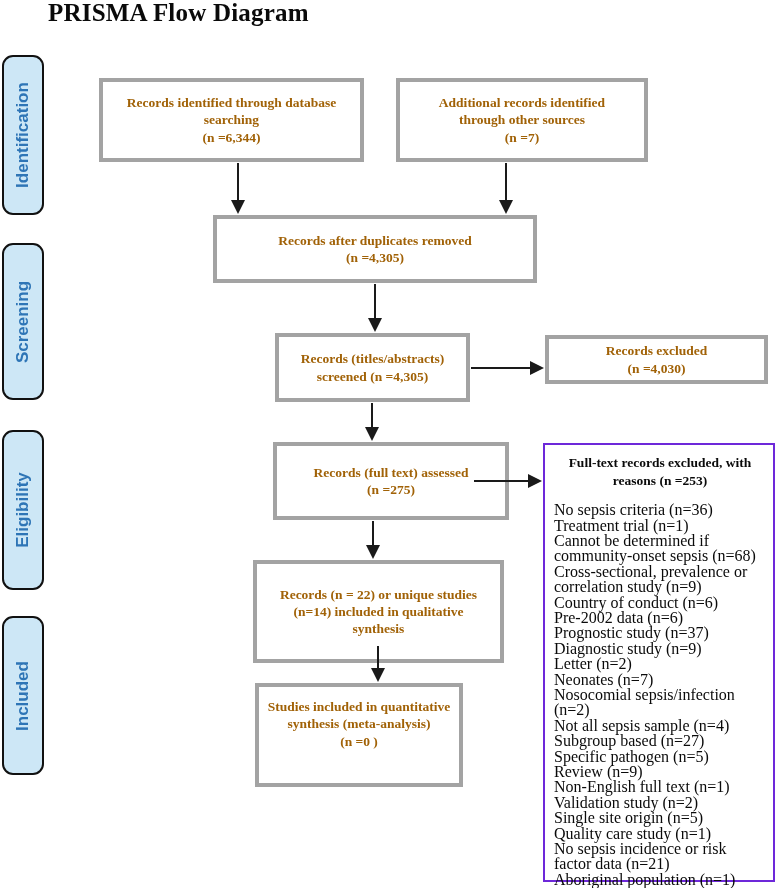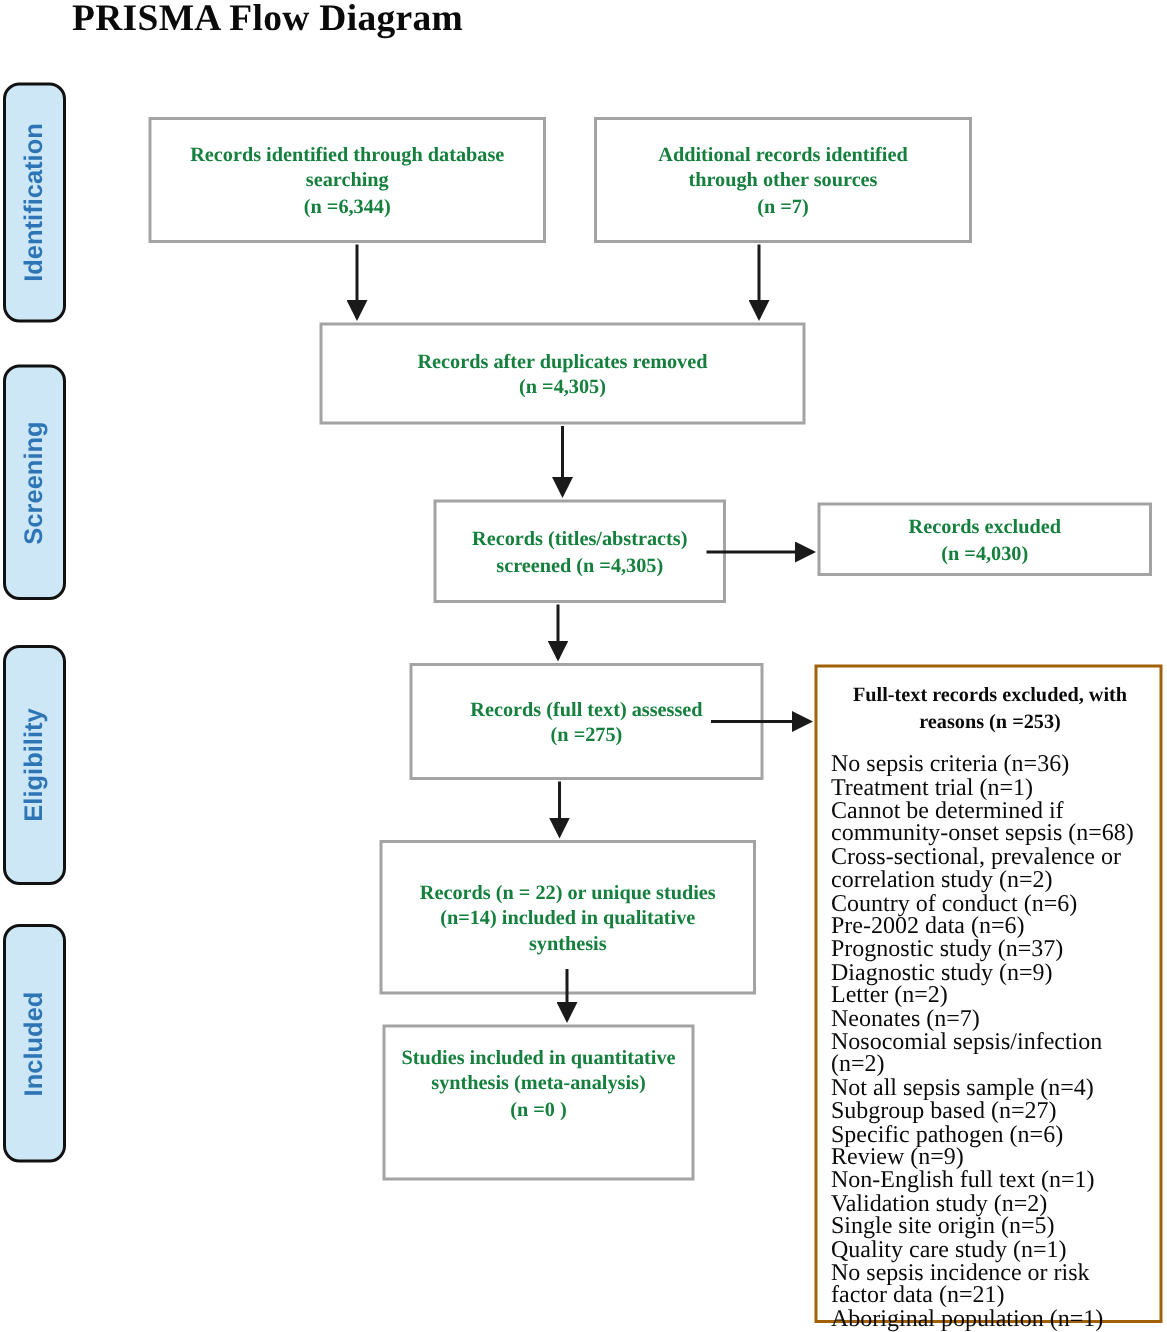--- a/index.html
+++ b/index.html
@@ -43,50 +43,50 @@
     color: var(--stage-text, #2e75b6);
   }
   #stage-identification { top: 55px;  height: 160px; }
   #stage-screening      { top: 243px; height: 157px; }
   #stage-eligibility    { top: 430px; height: 160px; }
   #stage-included       { top: 616px; height: 159px; }
   
   .fbox {
     position: absolute;
     box-sizing: border-box;
-    border: 2px solid #a3a3a3;
+    border: 4px solid #a3a3a3;
     background: #ffffff;
     display: flex;
     align-items: center;
     justify-content: center;
     text-align: center;
     font-size: 13.5px;
     font-weight: bold;
-    color: #15803d;
+    color: #a16207;
     line-height: 1.28;
     white-space: pre-line;
     padding: 4px 6px;
   }
   #box-database     { left: 99px;  top: 78px;  width: 265px; height: 84px; }
   #box-other        { left: 396px; top: 78px;  width: 252px; height: 84px; }
   #box-dedup        { left: 213px; top: 215px; width: 324px; height: 68px; }
-  #box-screened     { left: 289px; top: 333px; width: 195px; height: 69px; }
+  #box-screened     { left: 275px; top: 333px; width: 195px; height: 69px; }
   #box-excluded     { left: 545px; top: 335px; width: 223px; height: 49px; }
   #box-assessed     { left: 273px; top: 442px; width: 236px; height: 78px; }
   #box-qualitative  { left: 253px; top: 560px; width: 251px; height: 103px; }
   #box-quantitative {
     left: 255px; top: 683px; width: 208px; height: 104px;
     align-items: flex-start; padding-top: 11px;
   }
   
   #box-fulltext-excluded {
     position: absolute;
     left: 543px; top: 443px; width: 232px; height: 439px;
     box-sizing: border-box;
-    border: 2px solid #a16207;
+    border: 2px solid #6d28d9;
     background: #ffffff;
     padding: 9px 7px 6px 9px;
     color: #0a0a0a;
   }
   #box-fulltext-excluded .ft-heading {
     text-align: center;
     font-size: 13.5px;
     font-weight: bold;
     line-height: 1.3;
     white-space: pre-line;
@@ -145,31 +145,31 @@
   <div class="fbox" id="box-assessed">Records (full text) assessed
 (n =275)</div>
 
   <div id="box-fulltext-excluded">
     <div class="ft-heading">Full-text records excluded, with
 reasons (n =253)</div>
     <div class="ft-reasons">
         <div>No sepsis criteria (n=36)</div>
         <div>Treatment trial (n=1)</div>
         <div>Cannot be determined if community-onset sepsis (n=68)</div>
-        <div>Cross-sectional, prevalence or correlation study (n=2)</div>
+        <div>Cross-sectional, prevalence or correlation study (n=9)</div>
         <div>Country of conduct (n=6)</div>
         <div>Pre-2002 data (n=6)</div>
         <div>Prognostic study (n=37)</div>
         <div>Diagnostic study (n=9)</div>
         <div>Letter (n=2)</div>
         <div>Neonates (n=7)</div>
         <div>Nosocomial sepsis/infection (n=2)</div>
         <div>Not all sepsis sample (n=4)</div>
         <div>Subgroup based (n=27)</div>
-        <div>Specific pathogen (n=6)</div>
+        <div>Specific pathogen (n=5)</div>
         <div>Review (n=9)</div>
         <div>Non-English full text (n=1)</div>
         <div>Validation study (n=2)</div>
         <div>Single site origin (n=5)</div>
         <div>Quality care study (n=1)</div>
         <div>No sepsis incidence or risk factor data (n=21)</div>
         <div>Aboriginal population (n=1)</div>
       </div>
   </div>
 

